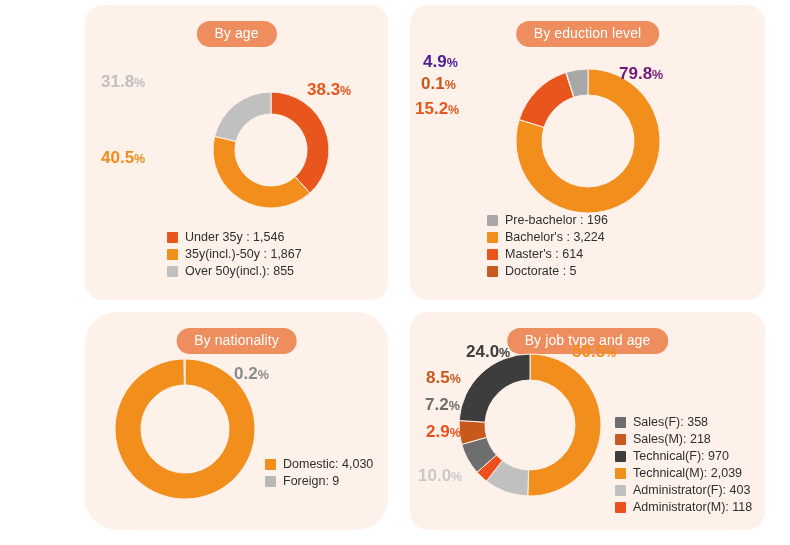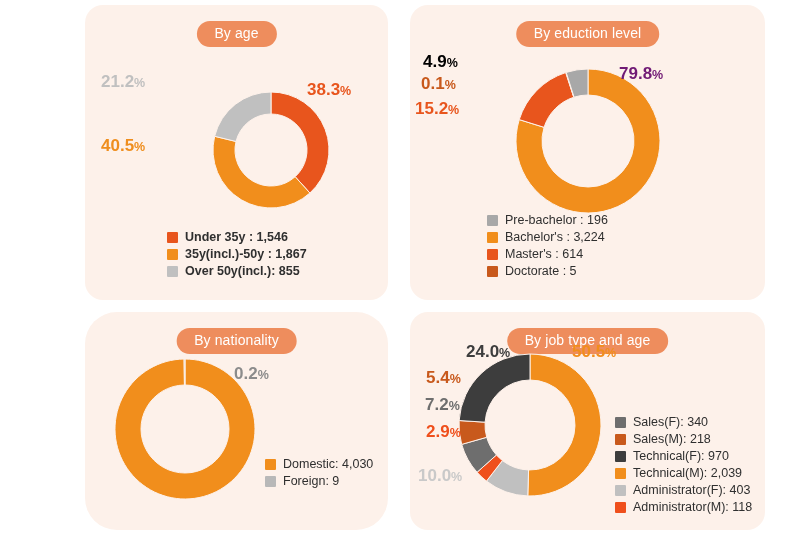--- a/index.html
+++ b/index.html
@@ -67,31 +67,31 @@
     white-space:nowrap;
   }
   .swatch{
     width:11px;height:11px;
     flex:0 0 11px;
     border-radius:1px;
   }
 
   
   #card-age .donut-wrap{ left:116px; top:83px; }
-  #card-age .legend{ left:82px; top:225px;font-weight:bold; }
+  #card-age .legend{ left:82px; top:225px; }
   #card-age .pct-0{ left:222px; top:76px; color:#e8551d; }
-  #card-age .pct-1{ left:16px;  top:132px; color:#ef8e1e; }
+  #card-age .pct-1{ left:16px;  top:144px; color:#ef8e1e; }
   #card-age .pct-2{ left:16px;  top:68px;  color:#c0c0c0; }
 
   #card-edu .donut-wrap{ left:96px; top:58px; }
   #card-edu .legend{ left:77px; top:208px; }
   #card-edu .pct-0{ left:209px; top:60px; color:#701a75; }
   #card-edu .pct-1{ left:5px;   top:95px; color:#e8551d; }
   #card-edu .pct-2{ left:11px;  top:70px; color:#c8591c; }
-  #card-edu .pct-3{ left:13px;  top:48px; color:#000000; }
+  #card-edu .pct-3{ left:13px;  top:48px; color:#4c1d95; }
 
   #card-nat .donut-wrap{ left:28px; top:45px; }
   #card-nat .legend{ left:180px; top:145px; }
   #card-nat .pct-1{ left:149px; top:53px; color:#8b8b8b; }
 
   #card-job .donut-wrap{ left:47px; top:40px; }
   #card-job .legend{ left:205px; top:103px; }
   #card-job .pct-0{ left:162px; top:31px; color:#f18e1c; }
   #card-job .pct-1{ left:8px;   top:155px; color:#c9c9c9; }
   #card-job .pct-2{ left:16px;  top:111px; color:#ef4f1c; }
@@ -122,21 +122,21 @@
           <span class="swatch" style="background: rgb(241, 142, 28);"></span>
           <span>35y(incl.)-50y : 1,867</span>
         </div>
         <div class="legend-item">
           <span class="swatch" style="background: rgb(192, 192, 192);"></span>
           <span>Over 50y(incl.): 855</span>
         </div>
       </div>
   <div class="pct pct-0"><span>38.3</span><span class="unit">%</span></div>
       <div class="pct pct-1"><span>40.5</span><span class="unit">%</span></div>
-      <div class="pct pct-2"><span>21.2</span><span class="unit">%</span></div>
+      <div class="pct pct-2"><span>31.8</span><span class="unit">%</span></div>
     </div>
 
   <div class="card" id="card-edu">
     <div class="card-title">By eduction level</div>
     <div class="donut-wrap">
         <svg width="164" height="156" viewBox="0 0 164 156">
           <path d="M 82 6 A 72 72 0 1 1 13.249752778241685 56.613006126453534 L 38.076230941654416 64.33608724745642 A 46 46 0 1 0 82 32 Z" fill="#f18e1c" stroke="#fdf1ea" stroke-width="1"></path>
           <path d="M 13.249752778241685 56.613006126453534 A 72 72 0 0 1 59.750776405003776 9.523930826748952 L 67.78521825875241 34.25140025042294 A 46 46 0 0 0 38.076230941654416 64.33608724745642 Z" fill="#e8551d" stroke="#fdf1ea" stroke-width="1"></path>
           <path d="M 59.750776405003776 9.523930826748952 A 72 72 0 0 1 60.181460586440295 9.385487410760234 L 68.06037759689241 34.16295029020793 A 46 46 0 0 0 67.78521825875241 34.25140025042294 Z" fill="#c8591c" stroke="#fdf1ea" stroke-width="1"></path>
           <path d="M 60.181460586440295 9.385487410760234 A 72 72 0 0 1 81.99999999999999 6 L 81.99999999999999 32 A 46 46 0 0 0 68.06037759689241 34.16295029020793 Z" fill="#a8a8a8" stroke="#fdf1ea" stroke-width="1"></path>
@@ -195,21 +195,21 @@
           <path d="M 70.7698361054529 143.96496578596694 A 71 71 0 0 1 29.483599190638664 129.10100587867402 L 45.419182585616056 108.55697555690605 A 45 45 0 0 0 71.58651584148423 117.97779521645792 Z" fill="#c0c0c0" stroke="#fdf1ea" stroke-width="1"></path>
           <path d="M 29.483599190638664 129.10100587867402 A 71 71 0 0 1 20.03817867488307 120.28684258783187 L 39.4326484559118 102.97053403454132 A 45 45 0 0 0 45.419182585616056 108.55697555690605 Z" fill="#ef4f1c" stroke="#fdf1ea" stroke-width="1"></path>
           <path d="M 20.03817867488307 120.28684258783187 A 71 71 0 0 1 4.696035317387896 92.37958742173008 L 29.70875477862613 85.28283709827963 A 45 45 0 0 0 39.4326484559118 102.97053403454132 Z" fill="#6e6e6e" stroke="#fdf1ea" stroke-width="1"></path>
           <path d="M 4.696035317387896 92.37958742173008 A 71 71 0 0 1 2.1401022815927178 68.54187311341875 L 28.088797220727777 70.1744266211809 A 45 45 0 0 0 29.70875477862613 85.28283709827963 Z" fill="#c8591c" stroke="#fdf1ea" stroke-width="1"></path>
           <path d="M 2.1401022815927178 68.54187311341875 A 71 71 0 0 1 72.99999999999999 2 L 72.99999999999999 28 A 45 45 0 0 0 28.088797220727777 70.1744266211809 Z" fill="#3d3d3d" stroke="#fdf1ea" stroke-width="1"></path>
         </svg>
       </div>
     <div class="legend">
         <div class="legend-item">
           <span class="swatch" style="background: rgb(110, 110, 110);"></span>
-          <span>Sales(F): 340</span>
+          <span>Sales(F): 358</span>
         </div>
         <div class="legend-item">
           <span class="swatch" style="background: rgb(200, 89, 28);"></span>
           <span>Sales(M): 218</span>
         </div>
         <div class="legend-item">
           <span class="swatch" style="background: rgb(61, 61, 61);"></span>
           <span>Technical(F): 970</span>
         </div>
         <div class="legend-item">
@@ -222,17 +222,17 @@
         </div>
         <div class="legend-item">
           <span class="swatch" style="background: rgb(239, 79, 28);"></span>
           <span>Administrator(M): 118</span>
         </div>
       </div>
   <div class="pct pct-0"><span>50.5</span><span class="unit">%</span></div>
       <div class="pct pct-1"><span>10.0</span><span class="unit">%</span></div>
       <div class="pct pct-2"><span>2.9</span><span class="unit">%</span></div>
       <div class="pct pct-3"><span>7.2</span><span class="unit">%</span></div>
-      <div class="pct pct-4"><span>5.4</span><span class="unit">%</span></div>
+      <div class="pct pct-4"><span>8.5</span><span class="unit">%</span></div>
       <div class="pct pct-5"><span>24.0</span><span class="unit">%</span></div>
     </div>
 
 </div>
 
 </body></html>

